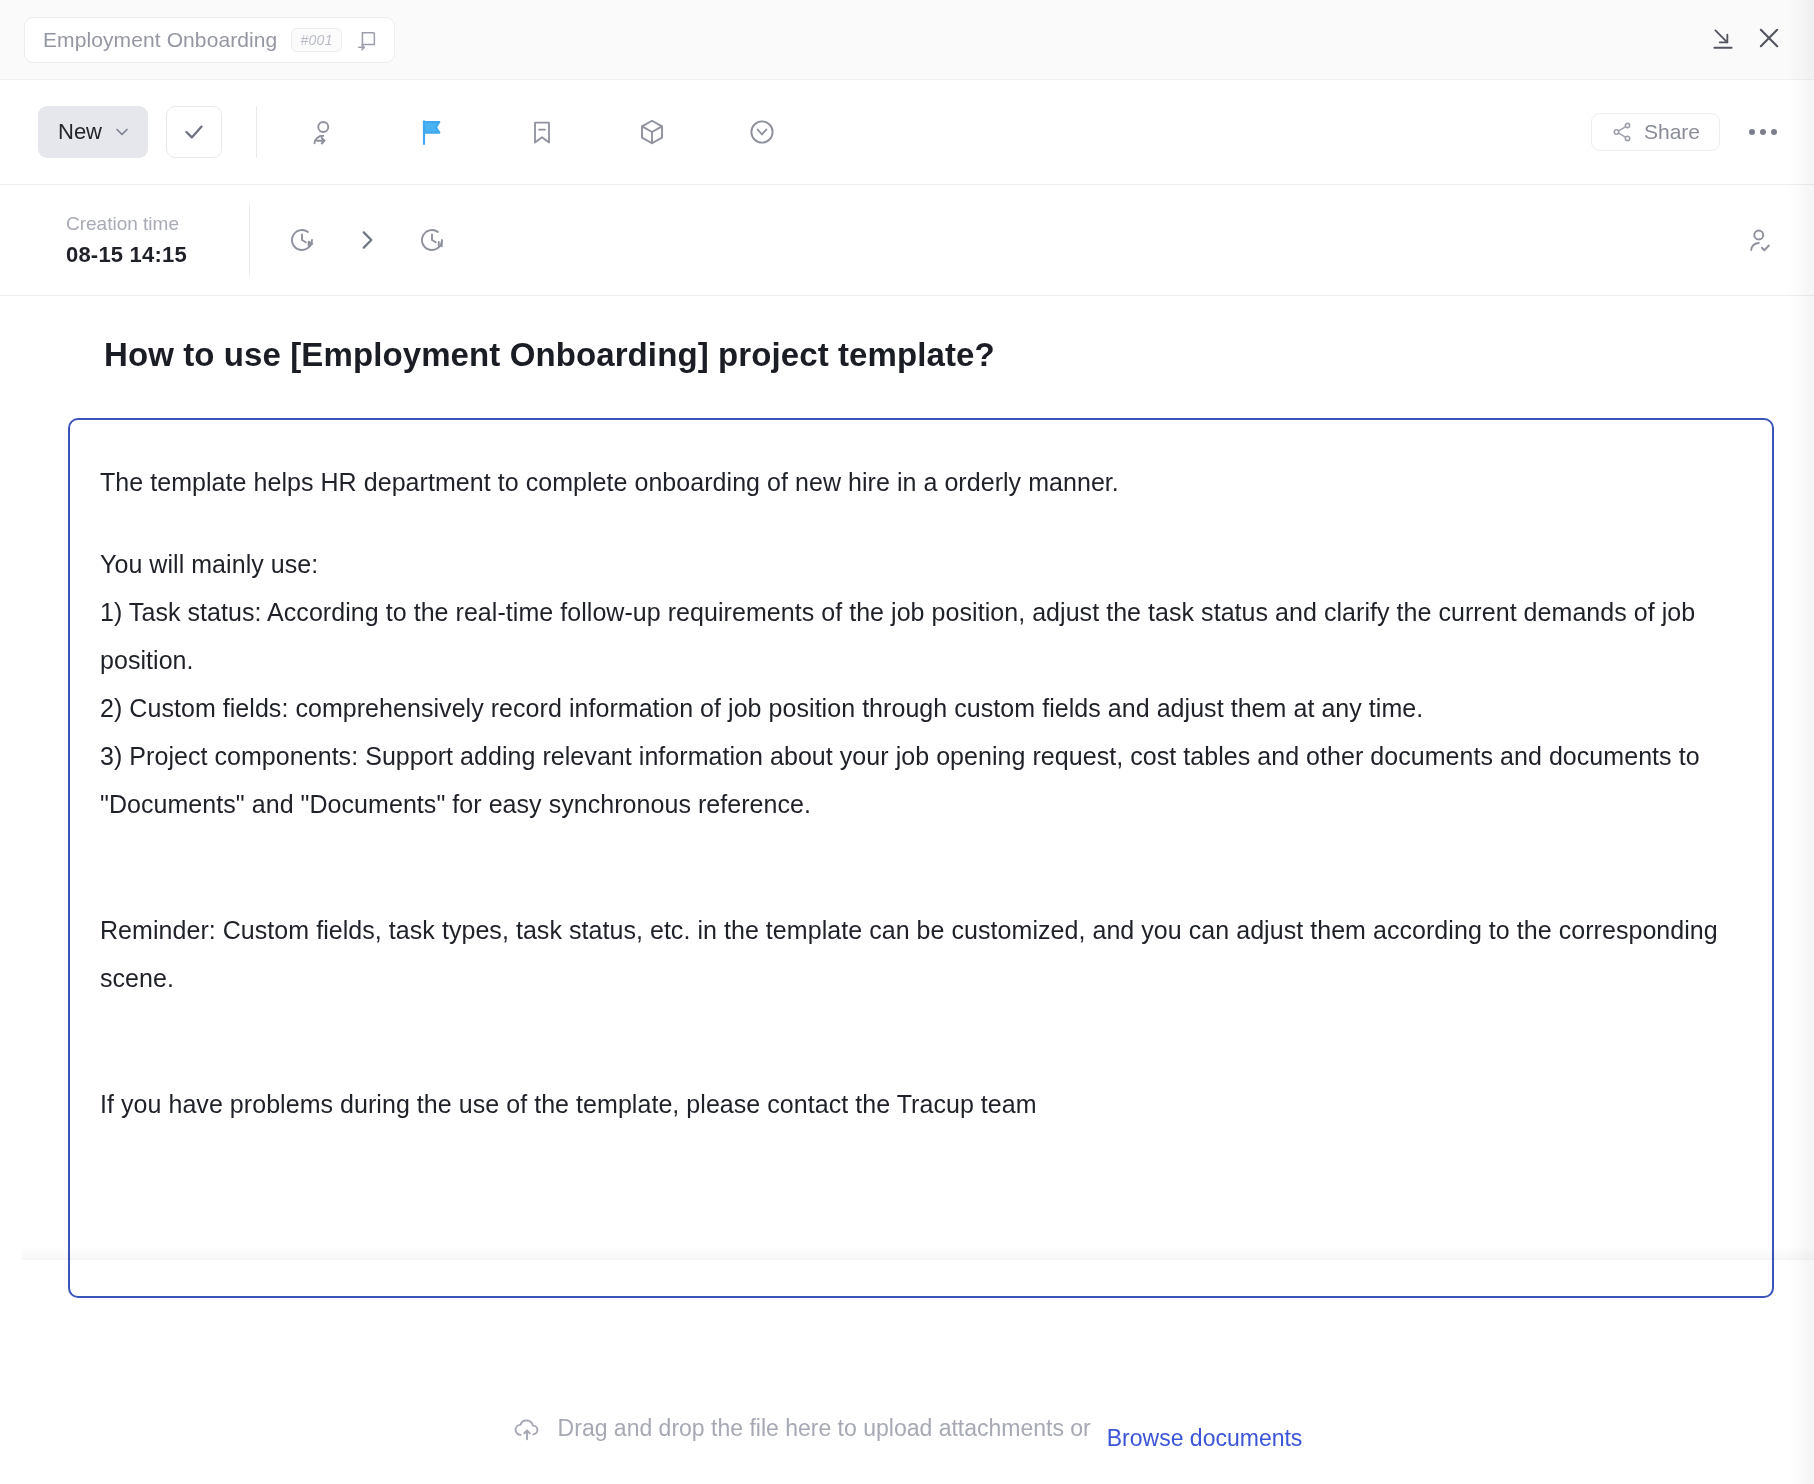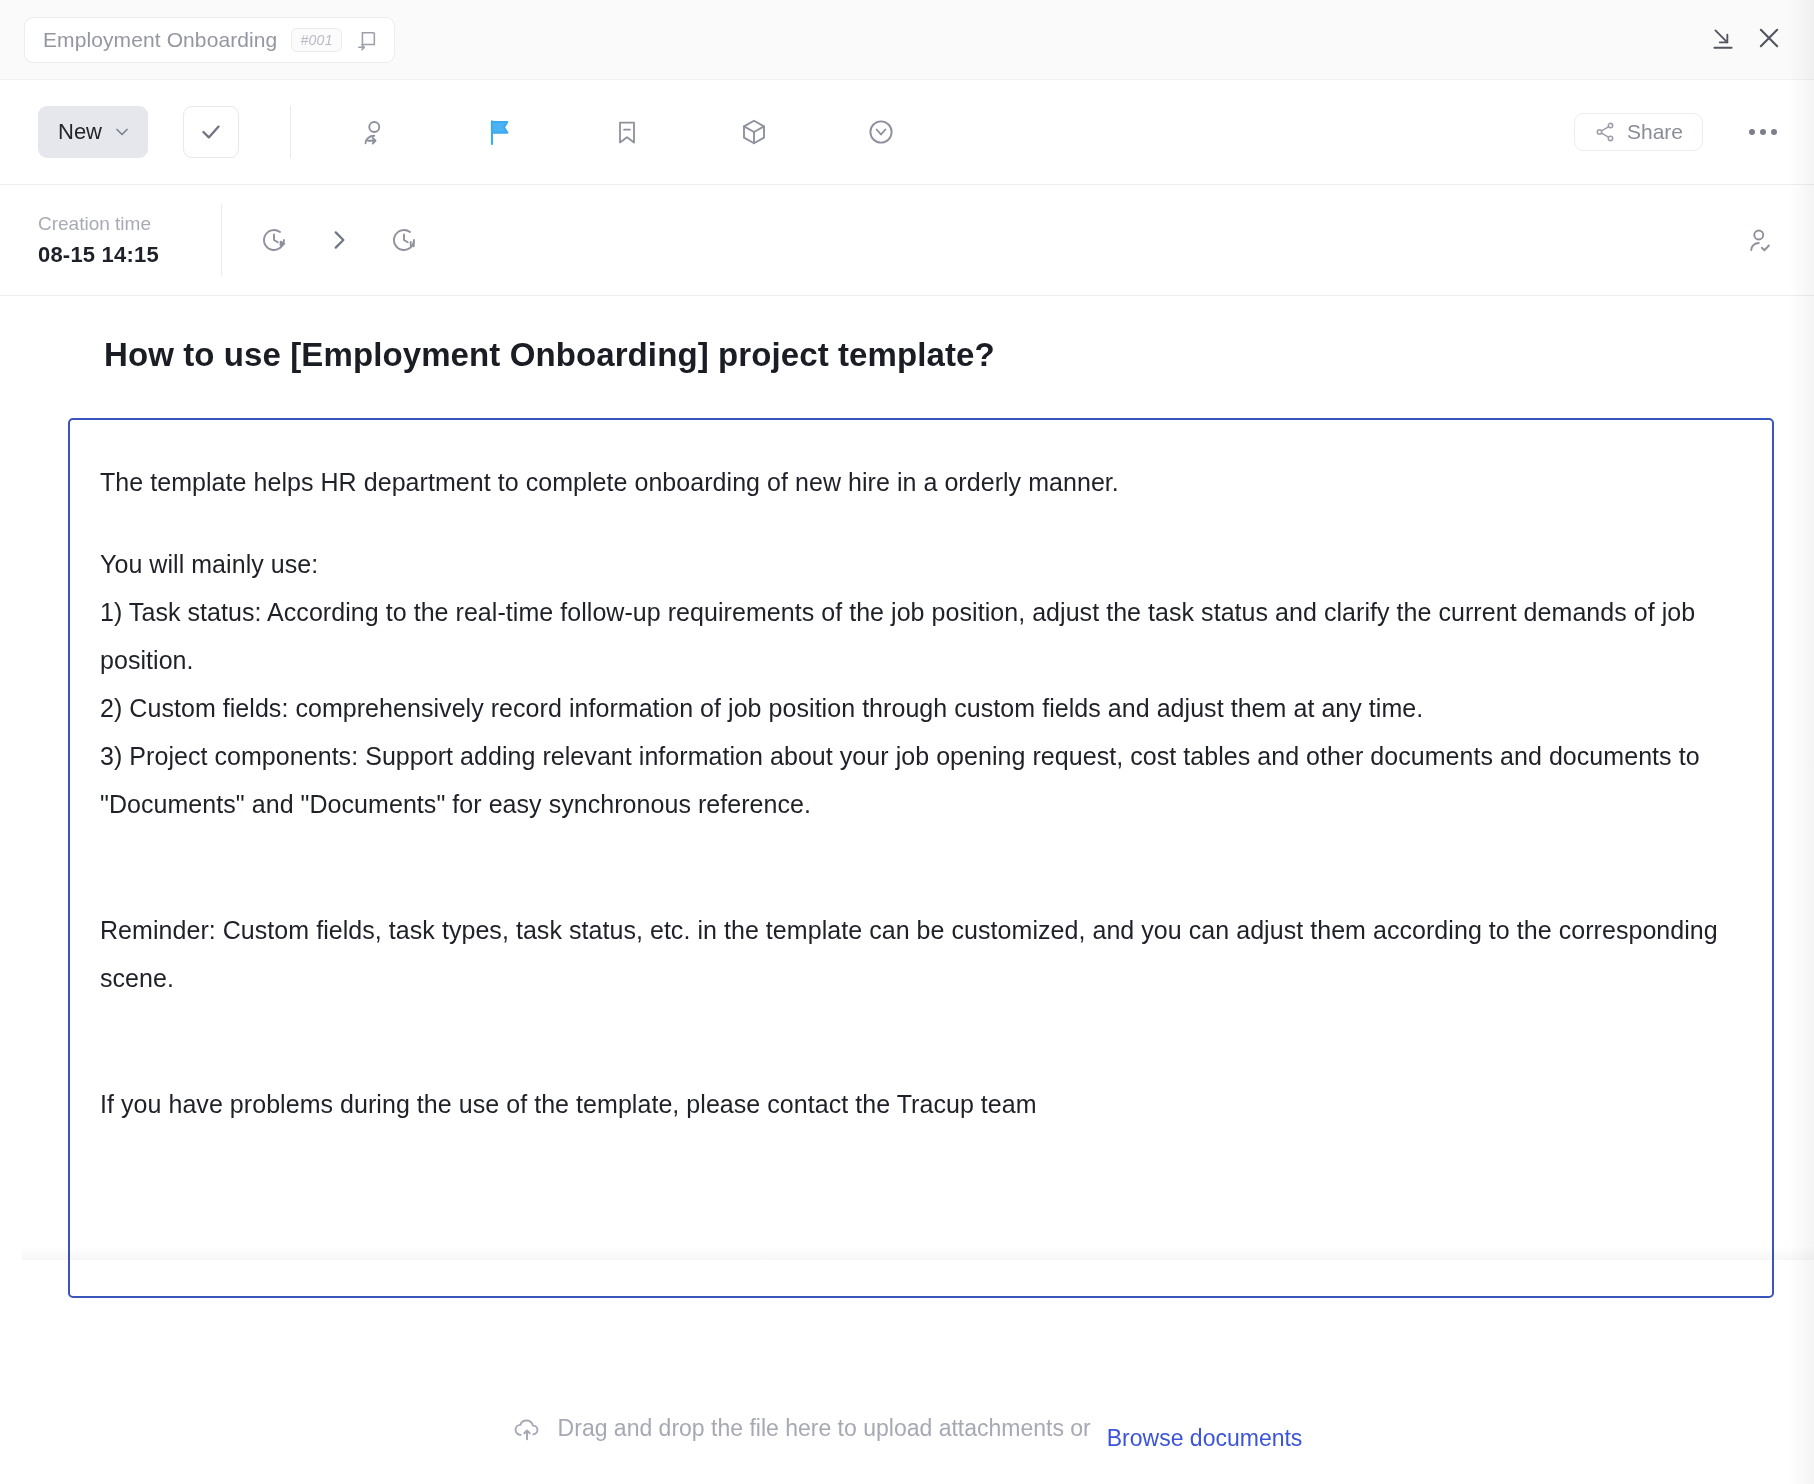--- a/index.html
+++ b/index.html
@@ -65,21 +65,20 @@
 
   
   .toolbar {
     height: 105px;
     flex: 0 0 105px;
     display: flex;
     align-items: center;
     padding: 0 24px 0 38px;
     border-bottom: 1px solid #eeeef1;
     background: #ffffff;
-    gap: 17px;
   }
   .status-pill {
     display: flex; align-items: center; gap: 10px;
     background: #e6e7ec;
     border-radius: 9px;
     height: 52px;
     padding: 0 16px 0 20px;
     cursor: pointer;
   }
   .status-pill .label {
@@ -129,21 +128,21 @@
   
   .metarow {
     height: 111px;
     flex: 0 0 111px;
     display: flex;
     align-items: center;
     padding: 0 24px 0 38px;
     border-bottom: 1px solid #eeeef1;
     background: #fff;
   }
-  .meta-field { display: flex; flex-direction: column; gap: 7px; min-width: 175px; }
+  .meta-field { display: flex; flex-direction: column; gap: 7px; min-width: 175px; margin-left: 28px; }
   .meta-label { font-size: 19px; color: #a8abb5; }
   .meta-value { font-size: 22px; color: #1f2128; font-weight: 600; letter-spacing: .2px; }
   .meta-sep { width: 1px; height: 72px; background: #ebebef; margin: 0 22px 0 8px; }
   .time-icon-btn {
     width: 60px; height: 60px; border-radius: 50%;
     display: flex; align-items: center; justify-content: center;
     cursor: pointer;
   }
   .chev-gap { margin: 0 22px; display: flex; align-items: center; }
   .metarow-spacer { flex: 1 1 auto; }
@@ -160,21 +159,21 @@
   .doc-title {
     font-size: 33px;
     font-weight: 700;
     color: #1b1d24;
     letter-spacing: .1px;
     padding: 40px 0 0 74px;
   }
   .editor-box {
     margin: 44px 18px 0 38px;
     border: 2px solid #3b54bb;
-    border-radius: 5px;
+    border-radius: 10px;
     background: #ffffff;
     height: 880px;
     padding: 38px 42px 0 30px;
     overflow: hidden;
   }
   .editor-box p {
     font-size: 25px;
     line-height: 48px;
     color: #1f2128;
     letter-spacing: .05px;

